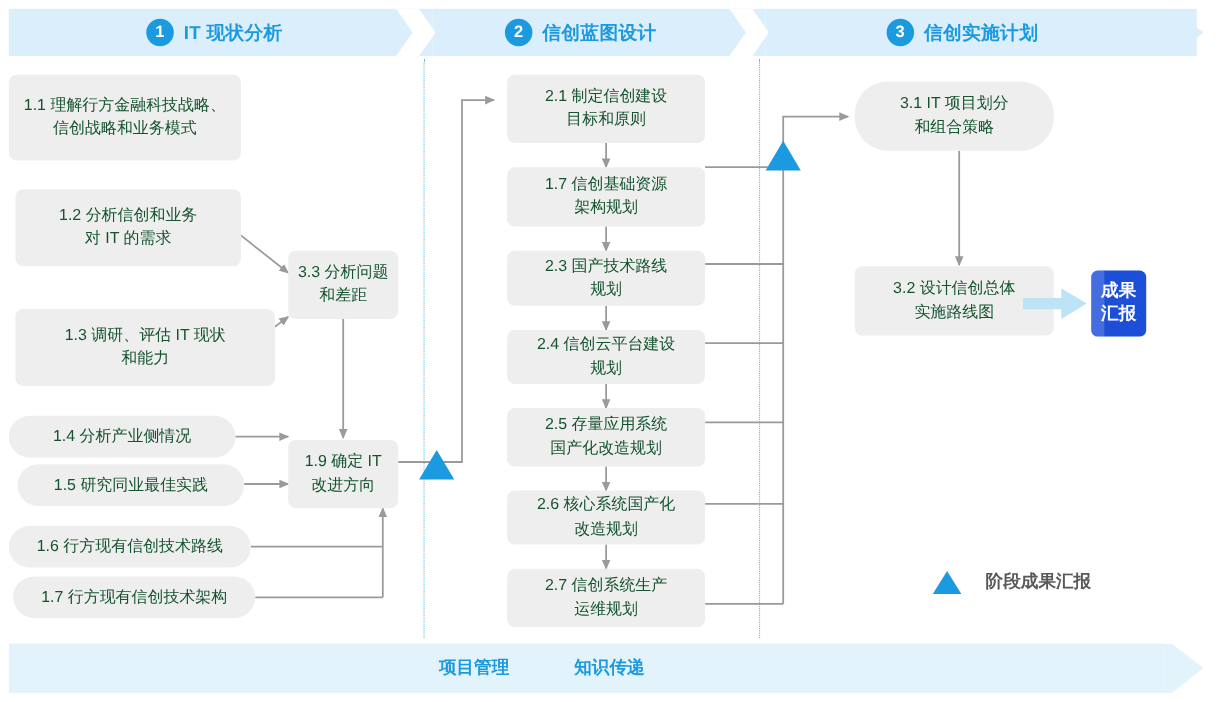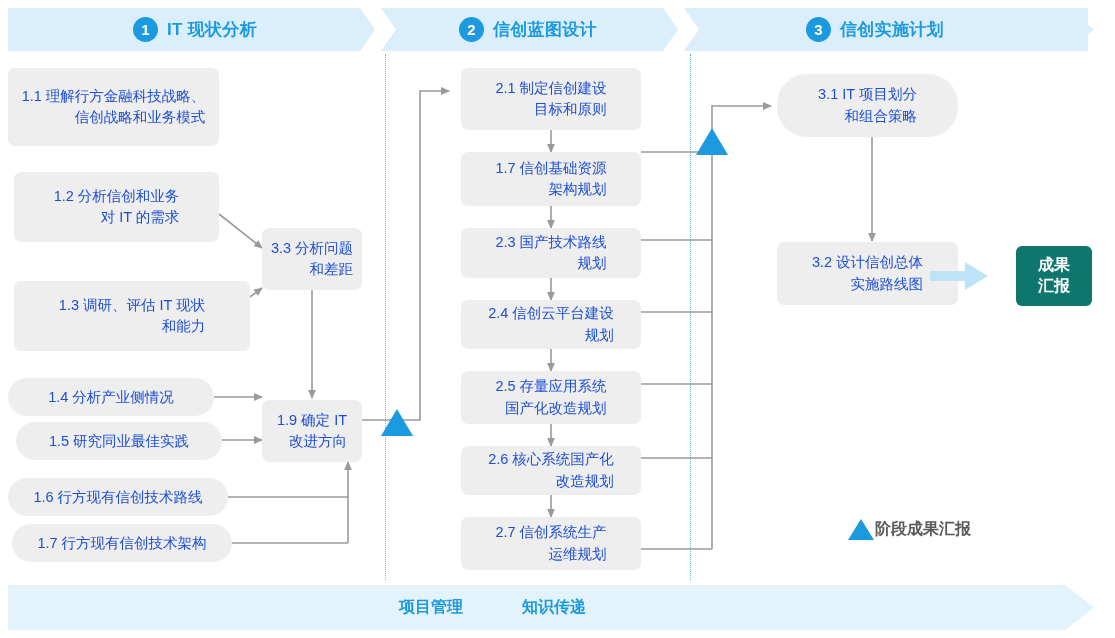--- a/index.html
+++ b/index.html
@@ -108,43 +108,42 @@
   }
 
   
   .task{
     position:absolute;
     background:#eeeeee;
     border-radius:7px;
     display:flex;
     align-items:center;
     justify-content:center;
-    text-align:right;
-    color:#1d4ed8;
+    text-align:center;
+    color:#14532d;
     font-size:14.5px;
     line-height:1.45;
     padding:13px 7px;
     box-sizing:border-box;
     white-space:pre-line;
   }
 
   
   .outcome{
     position:absolute;
     left:992px;top:246px;
-    width:76px;height:60px;
-    background:#0f766e;
+    width:50px;height:60px;
+    background:#1d4ed8;
     border-radius:6px;
     display:flex;align-items:center;justify-content:center;
     text-align:center;
     color:#ffffff;
     font-size:16px;font-weight:bold;
     line-height:1.3;
     white-space:pre-line;
-    margin-left:24px;
   }
   .outcome-sheen{
     position:absolute;
     left:992px;top:246px;
     width:12px;height:60px;
     background:rgba(255,255,255,.18);
     border-radius:6px 0 0 6px;
     pointer-events:none;
   }
   
@@ -154,21 +153,21 @@
     width:58px;height:28px;
     background:#bde4f6;
     -webkit-clip-path:polygon(0 32%, 60% 32%, 60% 0, 100% 50%, 60% 100%, 60% 68%, 0 68%);
     clip-path:polygon(0 32%, 60% 32%, 60% 0, 100% 50%, 60% 100%, 60% 68%, 0 68%);
   }
 
   
   .legend{
     position:absolute;
     left:848px;top:519px;
-    display:flex;align-items:center;gap:1px;
+    display:flex;align-items:center;gap:22px;
   }
   .legend-tri{
     width:0;height:0;
     border-left:13px solid transparent;
     border-right:13px solid transparent;
     border-bottom:21px solid #1b9ae0;
   }
   .legend-label{
     font-size:16px;font-weight:bold;color:#595959;white-space:nowrap;
   }

